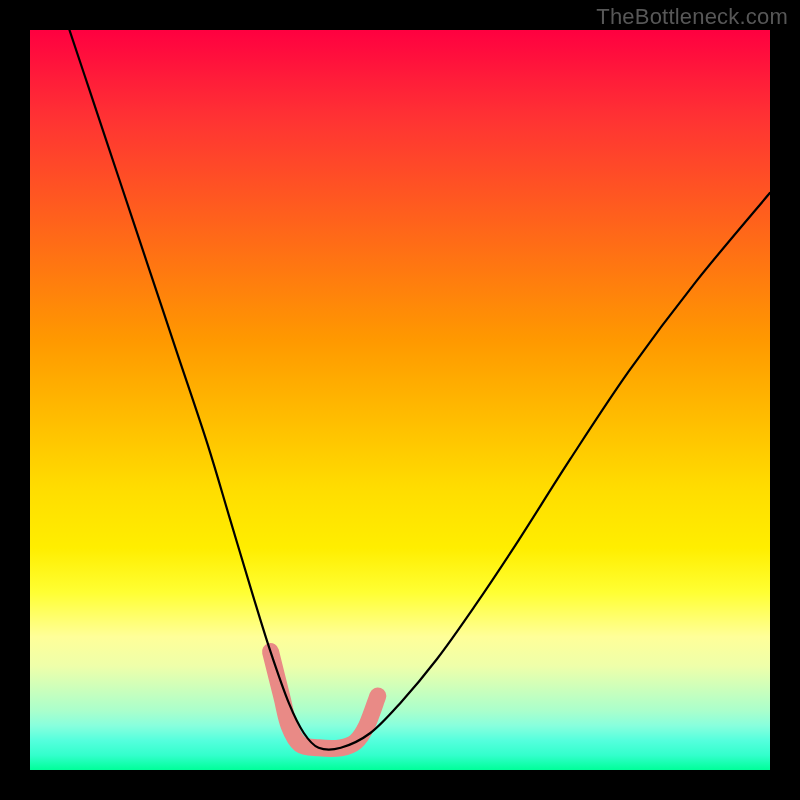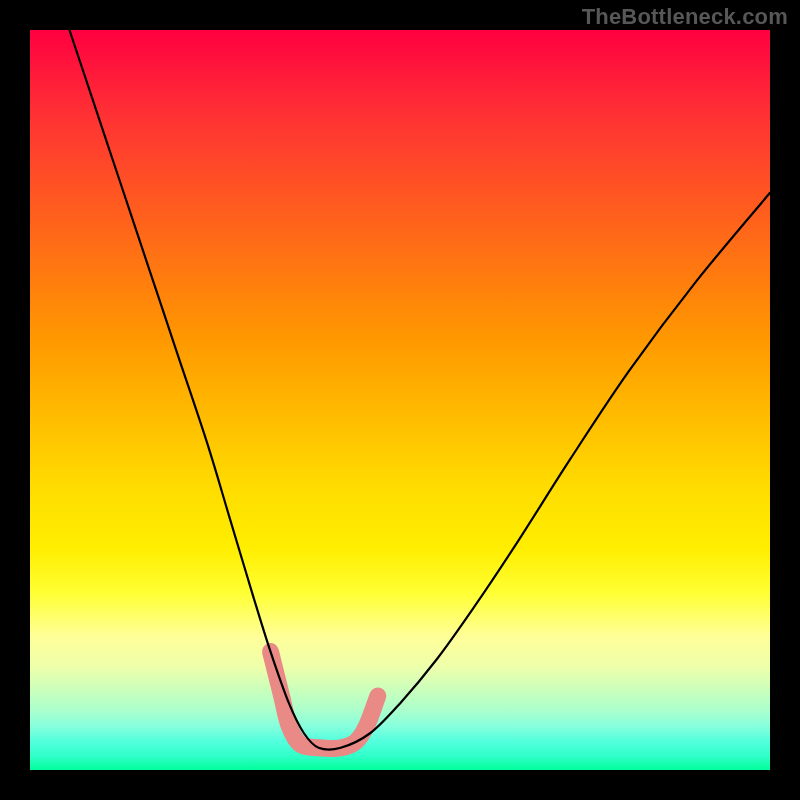--- a/index.html
+++ b/index.html
@@ -67,21 +67,21 @@
     stroke-width: 17;
     stroke-linecap: round;
     stroke-linejoin: round;
   }
   .watermark {
     position: absolute;
     top: 4px;
     right: 12px;
     color: #575757;
     font-size: 22px;
-    font-weight: 700;
+    font-weight: 400;
     letter-spacing: 0.2px;
     user-select: none;
   }
 </style>
 </head>
 <body>
 
 <div class="frame">
 
   <div class="watermark">TheBottleneck.com</div>

